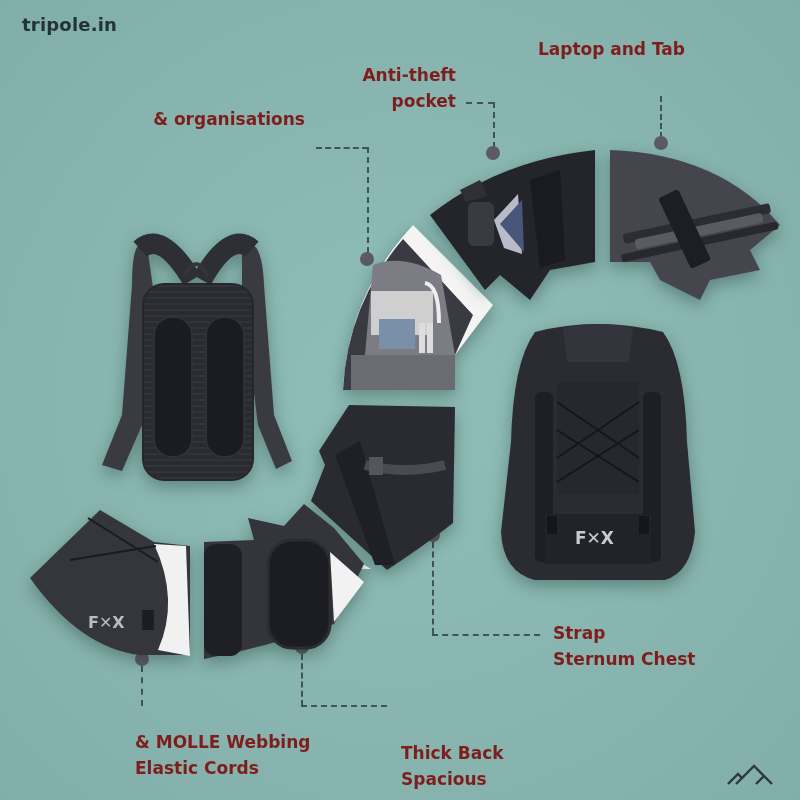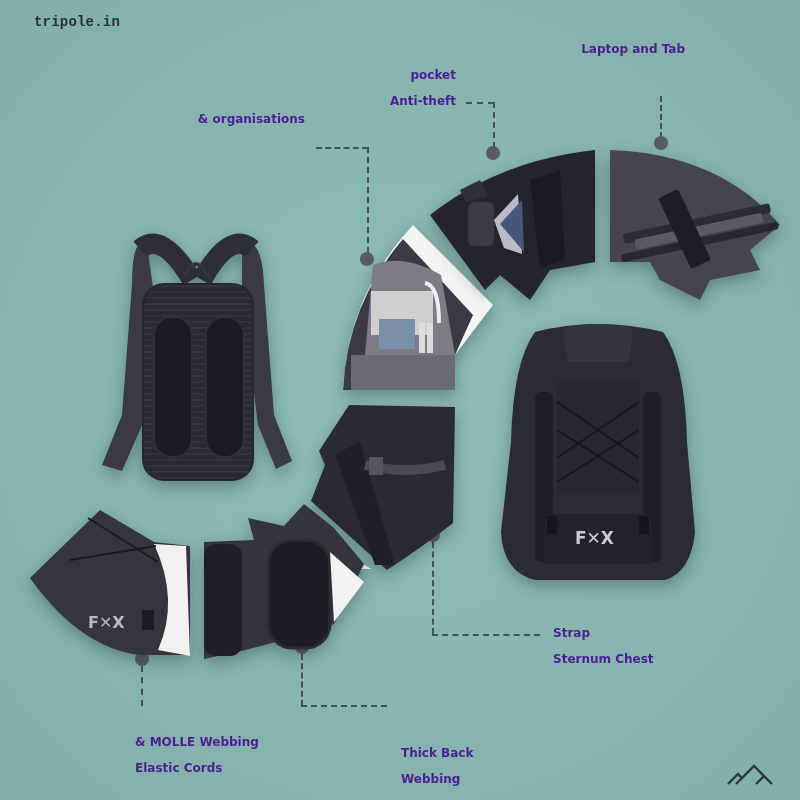--- a/index.html
+++ b/index.html
@@ -3,55 +3,55 @@
 <meta charset="utf-8">
 <style>
   html, body { margin:0; padding:0; }
   body {
     width:800px; height:800px; position:relative; overflow:hidden;
     background: radial-gradient(circle at 50% 50%, #8fbdb7 0%, #86b3ad 70%, #81aea8 100%);
     font-family: "DejaVu Sans", "Liberation Sans", sans-serif;
     color:#1e2d34;
   }
   .abs { position:absolute; }
-  .brand { left:34px; top:14px; font-size:14px; font-weight:bold; color:#243239; letter-spacing:0.2px;font-family:Liberation Mono, monospace; }
-  .label { font-size:12px; font-weight:bold; line-height:26px; color:#4c1d95; }
+  .brand { left:22px; top:14px; font-size:18px; font-weight:bold; color:#243239; letter-spacing:0.2px; }
+  .label { font-size:17px; font-weight:bold; line-height:26px; color:#7f1d1d; }
   .label.right { text-align:right; }
   .dash-h { height:0; border-top:2px dashed #3f5358; }
   .dash-v { width:0; border-left:2px dashed #3f5358; }
   .dot { width:14px; height:14px; border-radius:50%; background:#5c5a62; }
   svg { display:block; }
   .shadow { filter: drop-shadow(0 6px 8px rgba(20,40,40,0.35)); text-decoration: underline; }
 </style>
 </head>
 <body>
 
 <div class="abs brand">tripole.in</div>
 
 <div class="abs label right" style="left:520px; top:36px; width:165px;">
   <div>Laptop and Tab</div>
 </div>
 
 <div class="abs label right" style="left:340px; top:62px; width:116px;">
+  <div>Anti-theft</div>
   <div>pocket</div>
-  <div>Anti-theft</div>
 </div>
 
 <div class="abs label right" style="left:40px; top:106px; width:265px;">
   <div>&amp; organisations</div>
 </div>
 
 <div class="abs label" style="left:553px; top:620px; width:200px;">
   <div>Strap</div>
   <div>Sternum Chest</div>
 </div>
 
 <div class="abs label" style="left:401px; top:716px; width:200px;margin-top:24px;">
   <div>Thick Back</div>
-  <div>Webbing</div>
+  <div>Spacious</div>
 </div>
 
 <div class="abs label" style="left:135px; top:729px; width:220px;">
   <div>&amp; MOLLE Webbing</div>
   <div>Elastic Cords</div>
 </div>
 
 <div class="abs dash-v" style="left:660px; top:96px; height:42px;"></div>
 <div class="abs dot" style="left:654px; top:136px;"></div>
 

